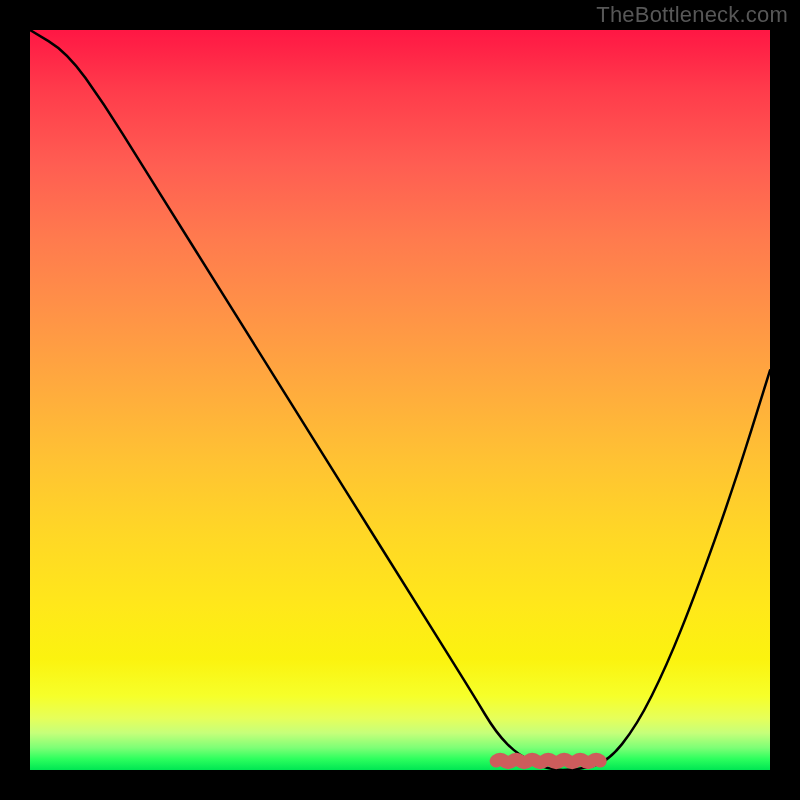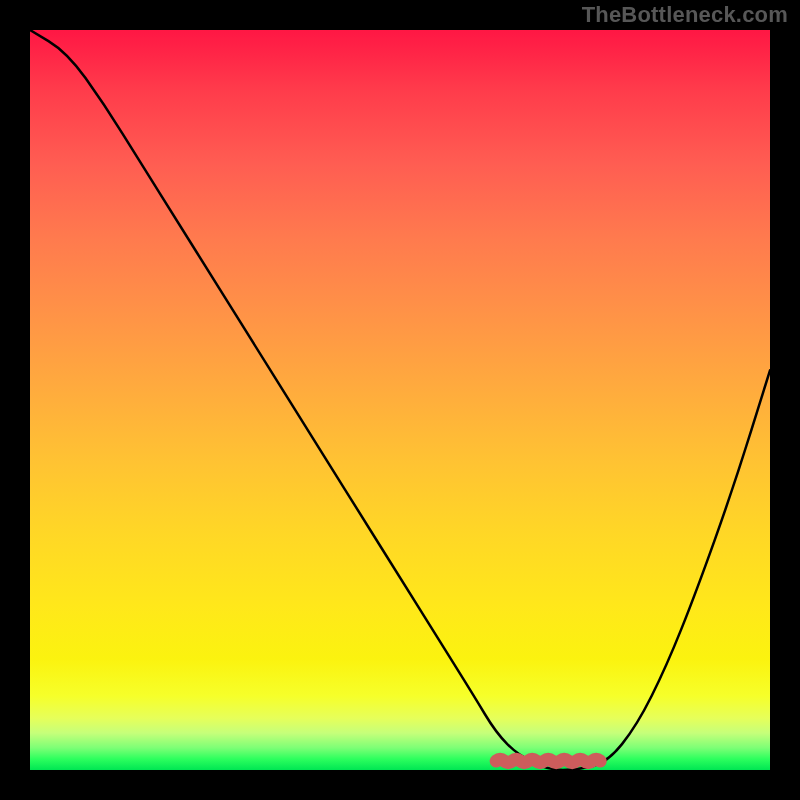--- a/index.html
+++ b/index.html
@@ -16,21 +16,21 @@
     width: 800px;
     height: 800px;
     background: #000;
   }
   .watermark {
     position: absolute;
     top: 2px;
     right: 12px;
     color: #575757;
     font-size: 22px;
-    font-weight: bold;
+    font-weight: normal;
     letter-spacing: 0.2px;
     z-index: 20;
   }
   .plot {
     position: absolute;
     left: 30px;
     top: 30px;
     width: 740px;
     height: 740px;
     

